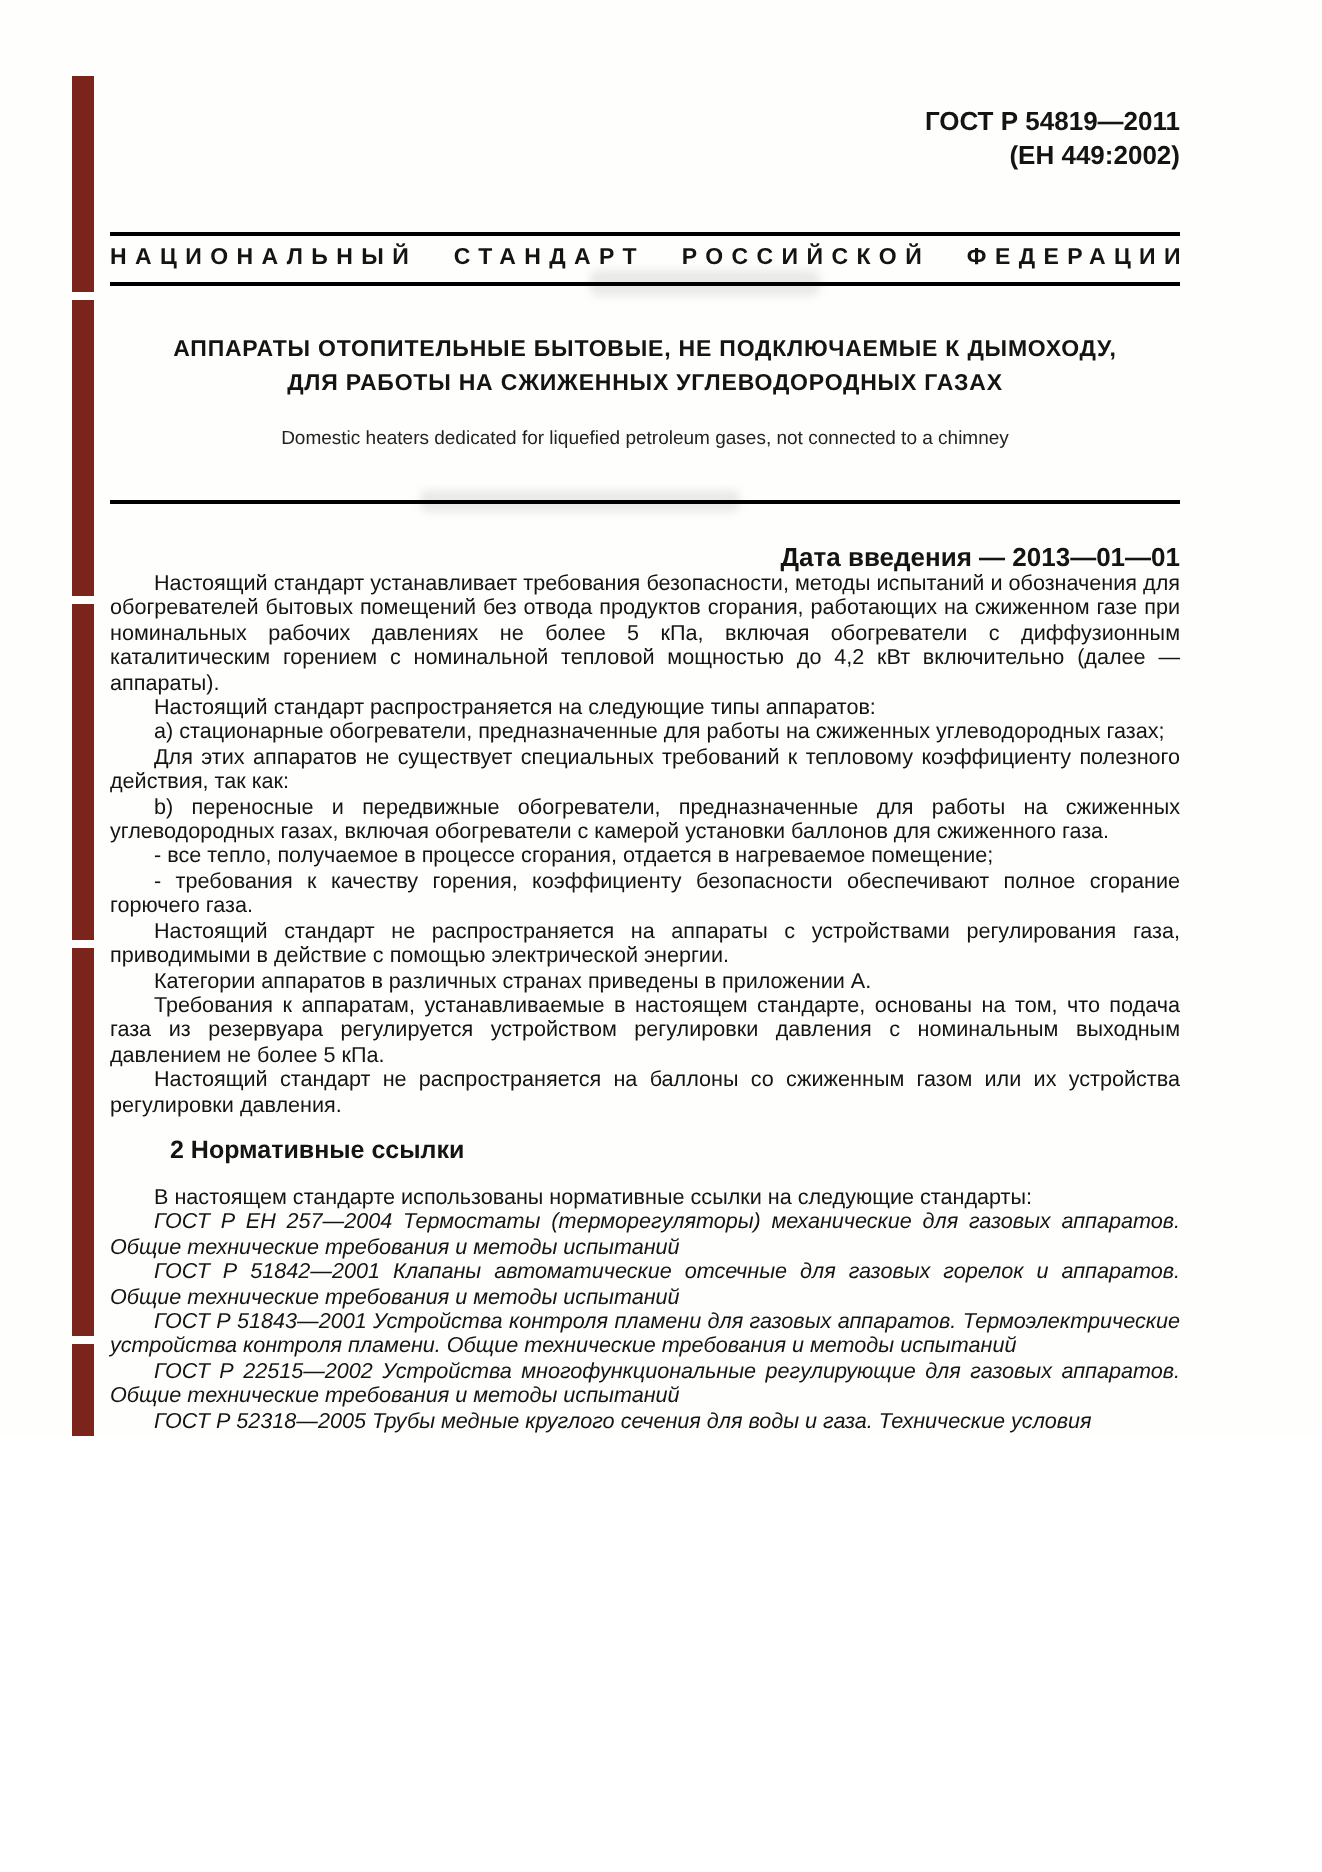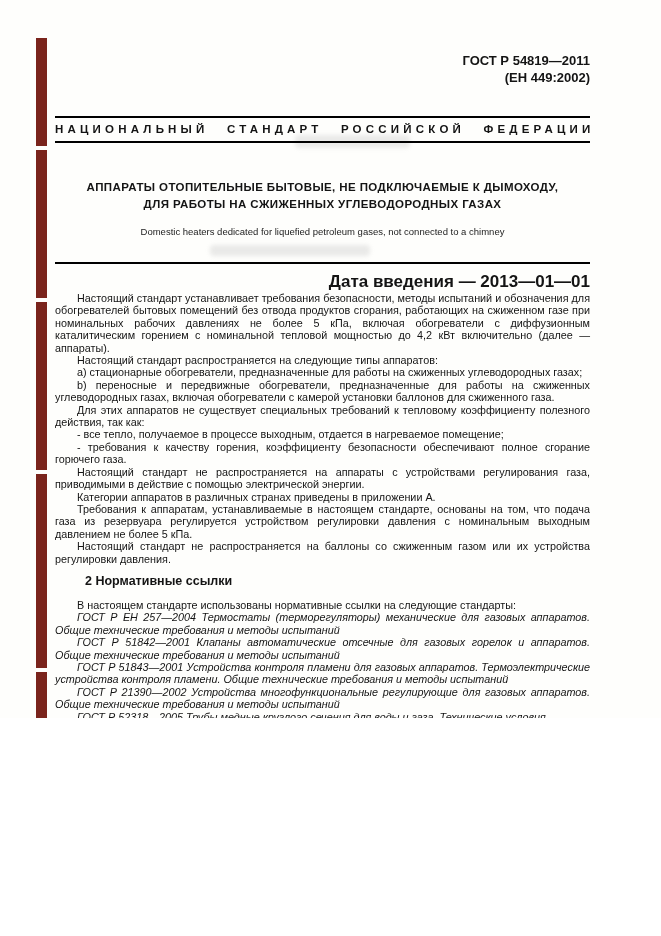--- a/index.html
+++ b/index.html
@@ -29,24 +29,24 @@
   .content { position: absolute; left: 55px; top: 0; width: 535px; }
 
   .doc-code { padding-top: 52px; text-align: right; font-weight: bold; font-size: 13px; line-height: 17px; }
   .rule { border-top: 2px solid #000; }
   .rule-1 { margin-top: 30px; }
   .banner {
     text-align: center; font-weight: bold; font-size: 11.5px;
     letter-spacing: 4.2px; word-spacing: 11px;
     padding: 5px 0 6px; white-space: nowrap;
   }
-  .title-block { margin-top: 36px; text-align: center; font-weight: bold; font-size: 11.5px; line-height: 17px; letter-spacing: .4px; }
+  .title-block { margin-top: 24px; text-align: center; font-weight: bold; font-size: 11.5px; line-height: 17px; letter-spacing: .4px; }
   .subtitle { margin-top: 13px; text-align: center; font-size: 9.5px; color: #222; }
   .rule-3 { margin-top: 25px; }
-  .date { margin-top: 8px; text-align: right; font-weight: bold; font-size: 17px; }
+  .date { margin-top: 19px; text-align: right; font-weight: bold; font-size: 13px; }
 
   .sec-heading { margin: 24px 0 11px 30px; font-weight: bold; font-size: 12.5px; }
   .sec-heading-2 { margin-top: 9px; }
   p.body { font-size: 10.8px; line-height: 12.4px; text-align: justify; text-indent: 22px; }
   p.ref { font-style: italic; }
 
   .footer-rule { position: absolute; left: 55px; top: 845px; width: 535px; border-top: 1px solid #8a8a8a; }
   .edition { position: absolute; left: 55px; top: 851px; font-weight: bold; font-style: italic; font-size: 10.5px; }
   .page-num { position: absolute; right: 72px; top: 872px; font-size: 11px; }
 </style>
@@ -83,36 +83,36 @@
 
     <div class="subtitle">Domestic heaters dedicated for liquefied petroleum gases, not connected to a chimney</div>
 
     <div class="rule rule-3"></div>
     <div class="date">Дата введения — 2013—01—01</div>
 
 
     <p class="body">Настоящий стандарт устанавливает требования безопасности, методы испытаний и обозначения для обогревателей бытовых помещений без отвода продуктов сгорания, работающих на сжиженном газе при номинальных рабочих давлениях не более 5 кПа, включая обогреватели с диффузионным каталитическим горением с номинальной тепловой мощностью до 4,2 кВт включительно (далее — аппараты).</p>
     <p class="body">Настоящий стандарт распространяется на следующие типы аппаратов:</p>
     <p class="body">a) стационарные обогреватели, предназначенные для работы на сжиженных углеводородных газах;</p>
+    <p class="body">Для этих аппаратов не существует специальных требований к тепловому коэффициенту полезного действия, так как:</p>
     <p class="body">b) переносные и передвижные обогреватели, предназначенные для работы на сжиженных углеводородных газах, включая обогреватели с камерой установки баллонов для сжиженного газа.</p>
-    <p class="body">Для этих аппаратов не существует специальных требований к тепловому коэффициенту полезного действия, так как:</p>
-    <p class="body">- все тепло, получаемое в процессе выходным, отдается в нагреваемое помещение;</p>
+    <p class="body">- все тепло, получаемое в процессе сгорания, отдается в нагреваемое помещение;</p>
     <p class="body">- требования к качеству горения, коэффициенту безопасности обеспечивают полное сгорание горючего газа.</p>
     <p class="body">Настоящий стандарт не распространяется на аппараты с устройствами регулирования газа, приводимыми в действие с помощью электрической энергии.</p>
     <p class="body">Категории аппаратов в различных странах приведены в приложении А.</p>
     <p class="body">Требования к аппаратам, устанавливаемые в настоящем стандарте, основаны на том, что подача газа из резервуара регулируется устройством регулировки давления с номинальным выходным давлением не более 5 кПа.</p>
     <p class="body">Настоящий стандарт не распространяется на баллоны со сжиженным газом или их устройства регулировки давления.</p>
 
     <div class="sec-heading sec-heading-2">2 Нормативные ссылки</div>
 
     <p class="body">В настоящем стандарте использованы нормативные ссылки на следующие стандарты:</p>
     <p class="body ref">ГОСТ Р ЕН 257—2004 Термостаты (терморегуляторы) механические для газовых аппаратов. Общие технические требования и методы испытаний</p>
     <p class="body ref">ГОСТ Р 51842—2001 Клапаны автоматические отсечные для газовых горелок и аппаратов. Общие технические требования и методы испытаний</p>
     <p class="body ref">ГОСТ Р 51843—2001 Устройства контроля пламени для газовых аппаратов. Термоэлектрические устройства контроля пламени. Общие технические требования и методы испытаний</p>
-    <p class="body ref">ГОСТ Р 21390—2002 Устройства многофункциональные регулирующие для газовых аппаратов. Общие технические требования и методы испытаний</p>
+    <p class="body ref">ГОСТ Р 22515—2002 Устройства многофункциональные регулирующие для газовых аппаратов. Общие технические требования и методы испытаний</p>
     <p class="body ref">ГОСТ Р 52318—2005 Трубы медные круглого сечения для воды и газа. Технические условия</p>
 
   </div>
 
   <div class="footer-rule"></div>
   <div class="edition">Издание официальное</div>
   <div class="page-num">1</div>
 
 </div>
 

